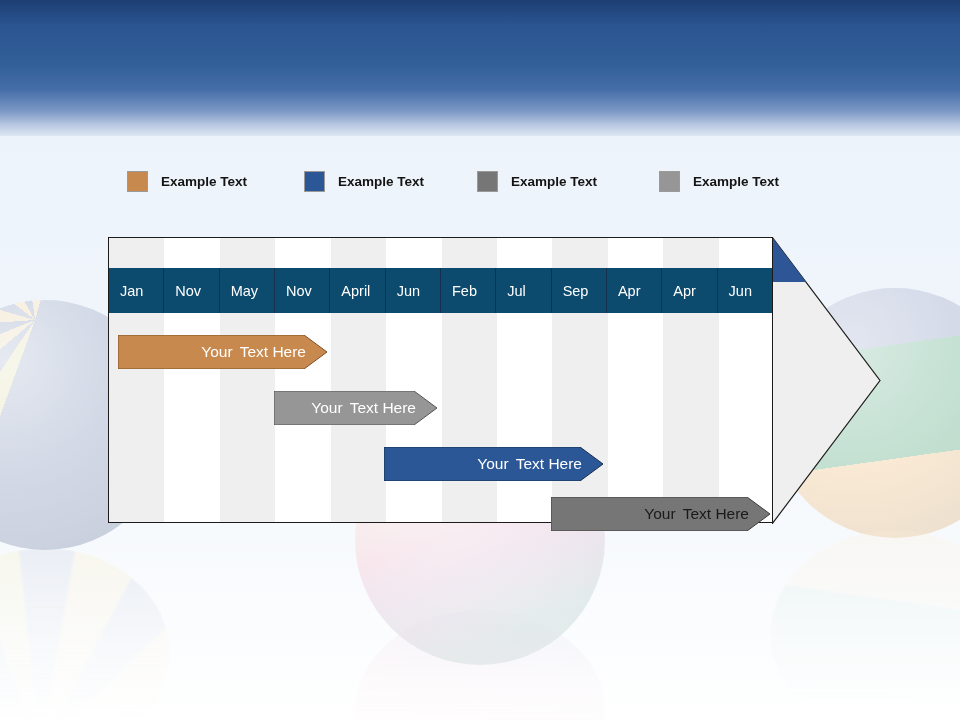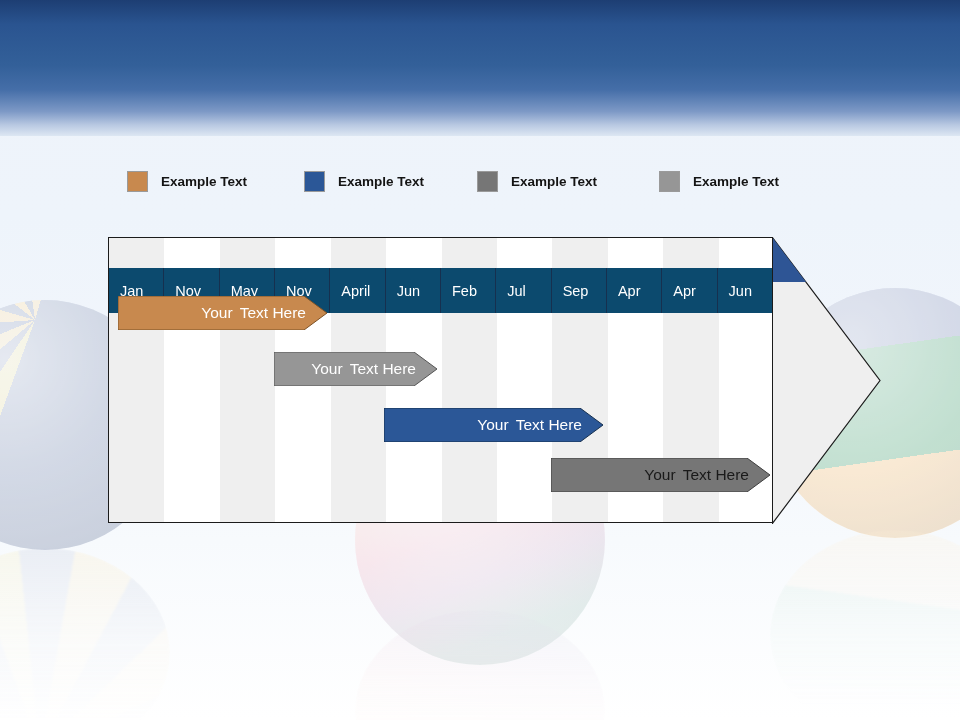--- a/index.html
+++ b/index.html
@@ -265,20 +265,21 @@
     top: 237px;
     width: 110px;
     height: 287px;
   }
   #arrow-head svg { display: block; }
 
   
   .task-bar {
     position: absolute;
     height: 36px;
+    margin-top: 39px;
   }
   .task-bar svg { display: block; }
   .task-label {
     position: absolute;
     top: 0;
     height: 34px;
     right: 22px;
     display: flex;
     align-items: center;
     font-size: 15.5px;

